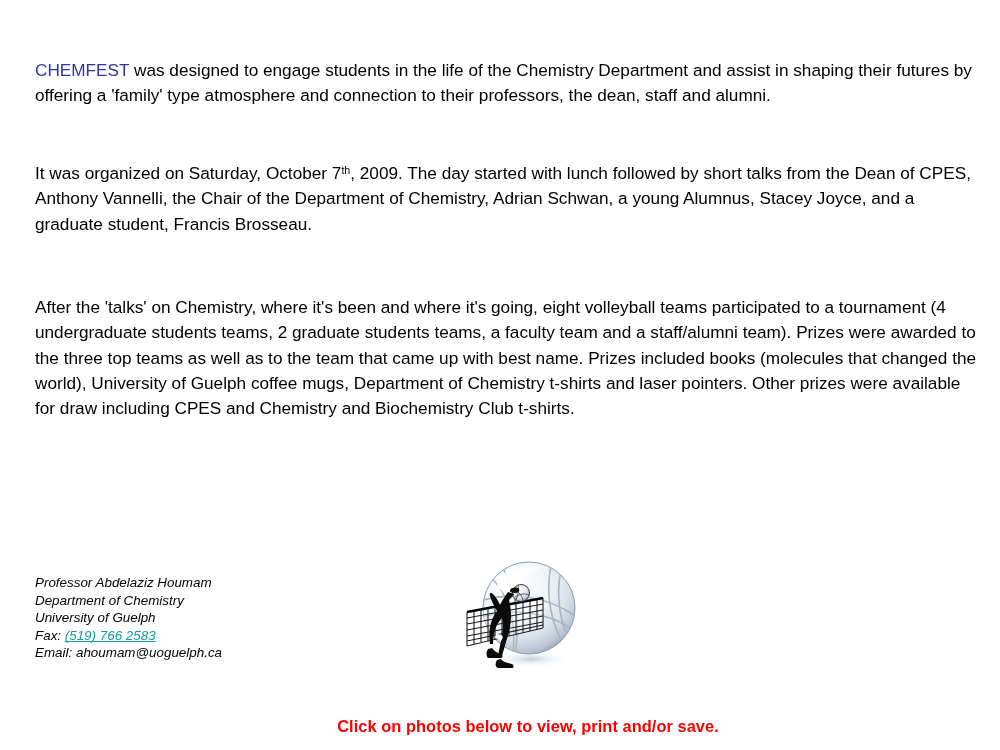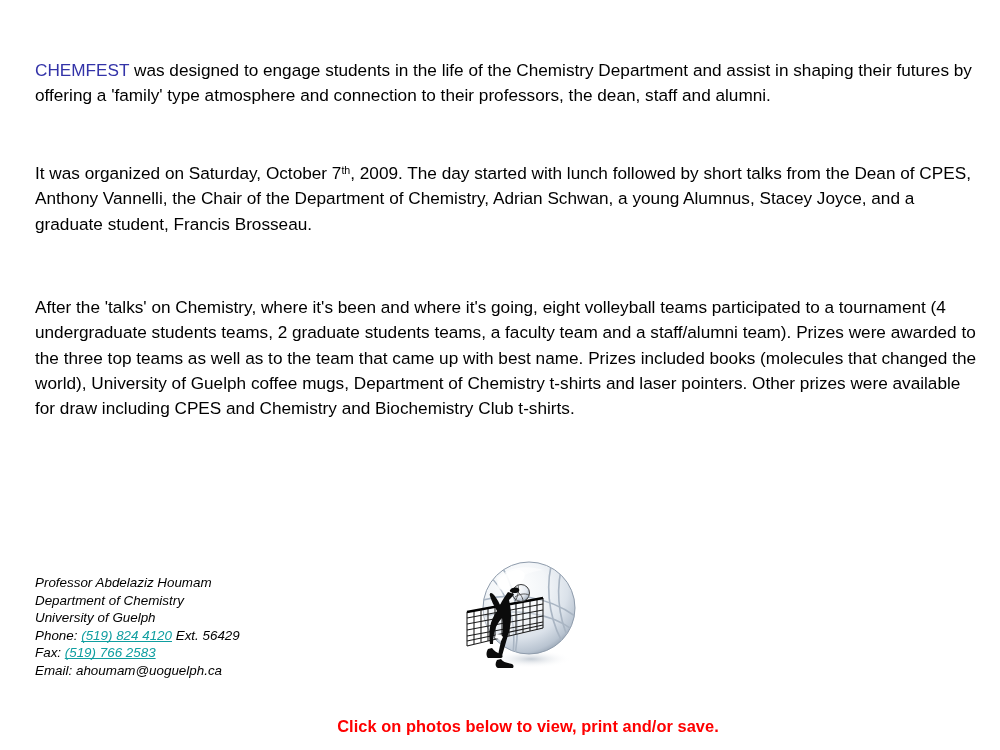--- a/index.html
+++ b/index.html
@@ -92,21 +92,20 @@
 
   <p class="body-text" id="para-2"><span>It was organized on Saturday, October 7</span><sup class="ordinal">th</sup><span>, 2009.  The day started with lunch followed by short talks from the Dean of CPES, Anthony Vannelli, the Chair of the Department of Chemistry, Adrian Schwan, a young Alumnus, Stacey Joyce, and a graduate student, Francis Brosseau.</span></p>
 
   <p class="body-text" id="para-3"><span>After the 'talks' on Chemistry, where it's been and where it's going, eight volleyball teams participated to a tournament (4 undergraduate students teams, 2 graduate students teams, a faculty team and a staff/alumni team).  Prizes were awarded to the three top teams as well as to the team that came up with best name.  Prizes included books (molecules that changed the world), University of Guelph coffee mugs, Department of Chemistry t-shirts and laser pointers. Other prizes were available for draw including CPES and Chemistry and Biochemistry Club t-shirts.</span></p>
 
 
   <div class="signature">
     <div class="sig-line">Professor Abdelaziz Houmam</div>
     <div class="sig-line">Department of Chemistry</div>
     <div class="sig-line">University of Guelph</div>
-    <div class="sig-line"><span>Phone: </span><span class="tel-link">(519) 824 4120</span><span> Ext. 56429</span></div>
     <div class="sig-line"><span>Fax: </span><span class="tel-link">(519) 766 2583</span></div>
     <div class="sig-line"><span>Email: </span><span>ahoumam@uoguelph.ca</span></div>
   </div>
 
   <div class="volleyball-art">
     <svg viewBox="0 0 140 125" xmlns="http://www.w3.org/2000/svg" aria-hidden="true">
       <defs>
         <radialGradient id="ballGrad" cx="36%" cy="27%" r="78%">
           <stop offset="0%" stop-color="#ffffff"></stop>
           <stop offset="42%" stop-color="#f2f5f8"></stop>

